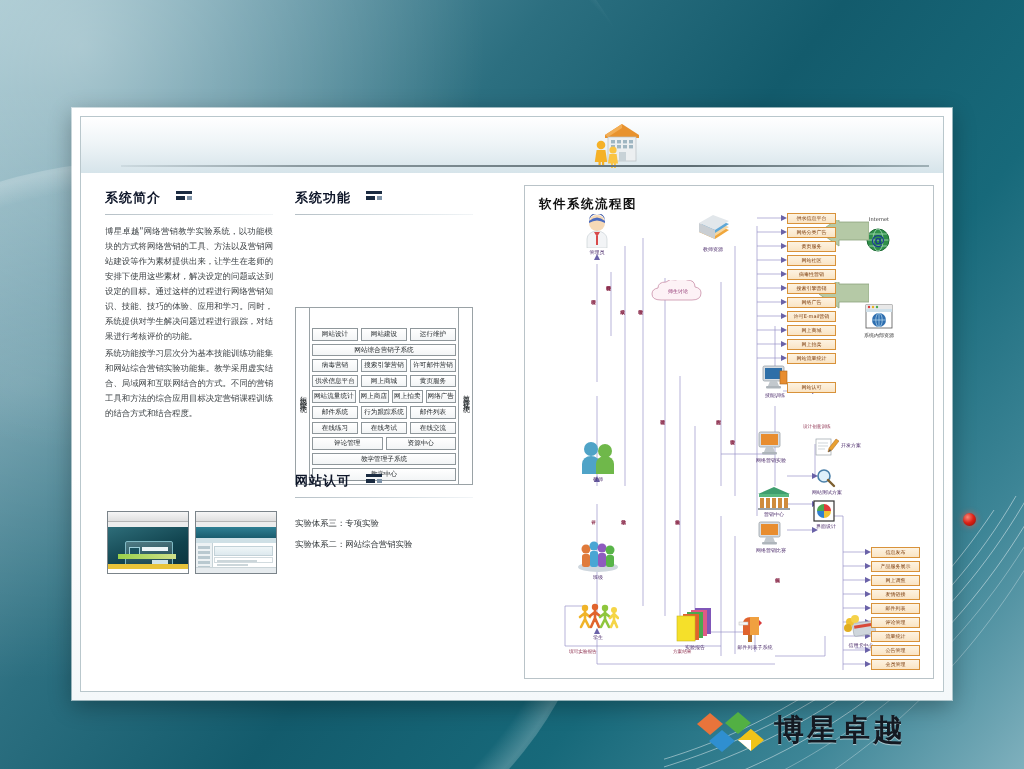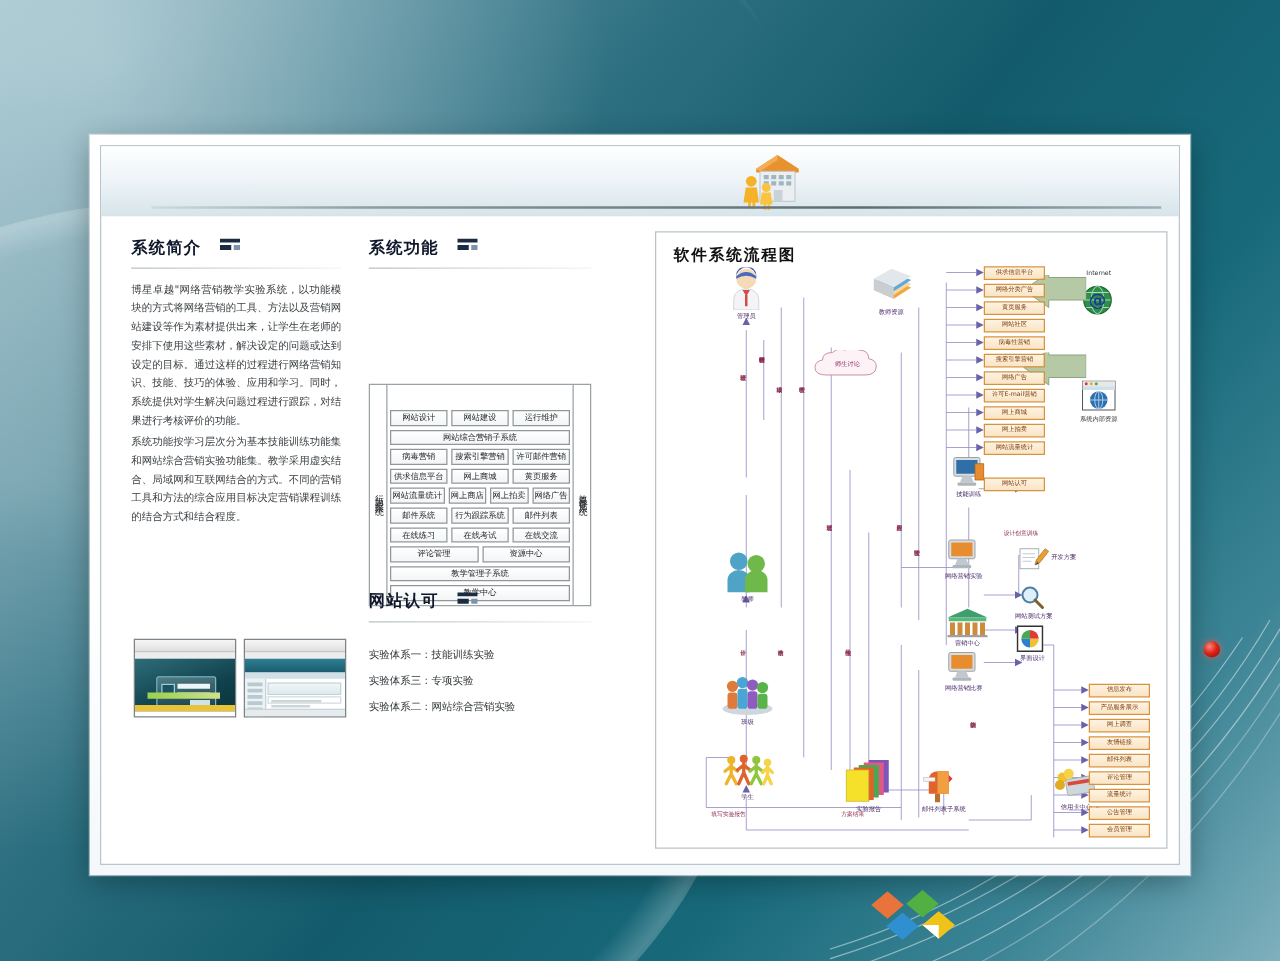--- a/index.html
+++ b/index.html
@@ -266,21 +266,20 @@
     </div>
   </div>
 
   <div style="position:absolute;left:214px;top:355px;width:178px;">
     <div class="sec-title">
       <span>网站认可</span>
       <span class="sec-mark"><i></i><i></i><i></i></span>
     </div>
     <div class="sec-rule"></div>
     <div style="margin-top:15px;font-size:8.4px;line-height:21px;color:#33383b;">
-      <div>实验体系一：技能训练实验</div>
       <div>实验体系三：专项实验</div>
       <div>实验体系二：网站综合营销实验</div>
     </div>
   </div>
 
   <div id="flow">
     <div id="flow-title">软件系统流程图</div>
 
     <svg style="position:absolute;left:0;top:0;width:408px;height:492px;" viewBox="0 0 408 492">
       <g fill="none" stroke="#9a93c8" stroke-width=".7">
@@ -611,13 +610,14 @@
 
 <div id="logo">
   <svg style="position:absolute;left:0;top:4px;width:72px;height:44px;" viewBox="0 0 72 44">
     <polygon points="14,3 27,14 14,25 1,14" fill="#e8743b"></polygon>
     <polygon points="42,2 55,13 42,24 29,13" fill="#52b043"></polygon>
     <polygon points="26,20 39,31 26,42 13,31" fill="#2f8fd0"></polygon>
     <polygon points="55,19 68,30 55,41 42,30" fill="#f0c319"></polygon>
     <polygon points="42,30 55,41 55,30" fill="#fff"></polygon>
     <polygon points="42,30 55,30 55,19" fill="#f0c319"></polygon>
   </svg>
+  <div id="logo-text">博星卓越</div>
 </div>
 
 </body></html>

